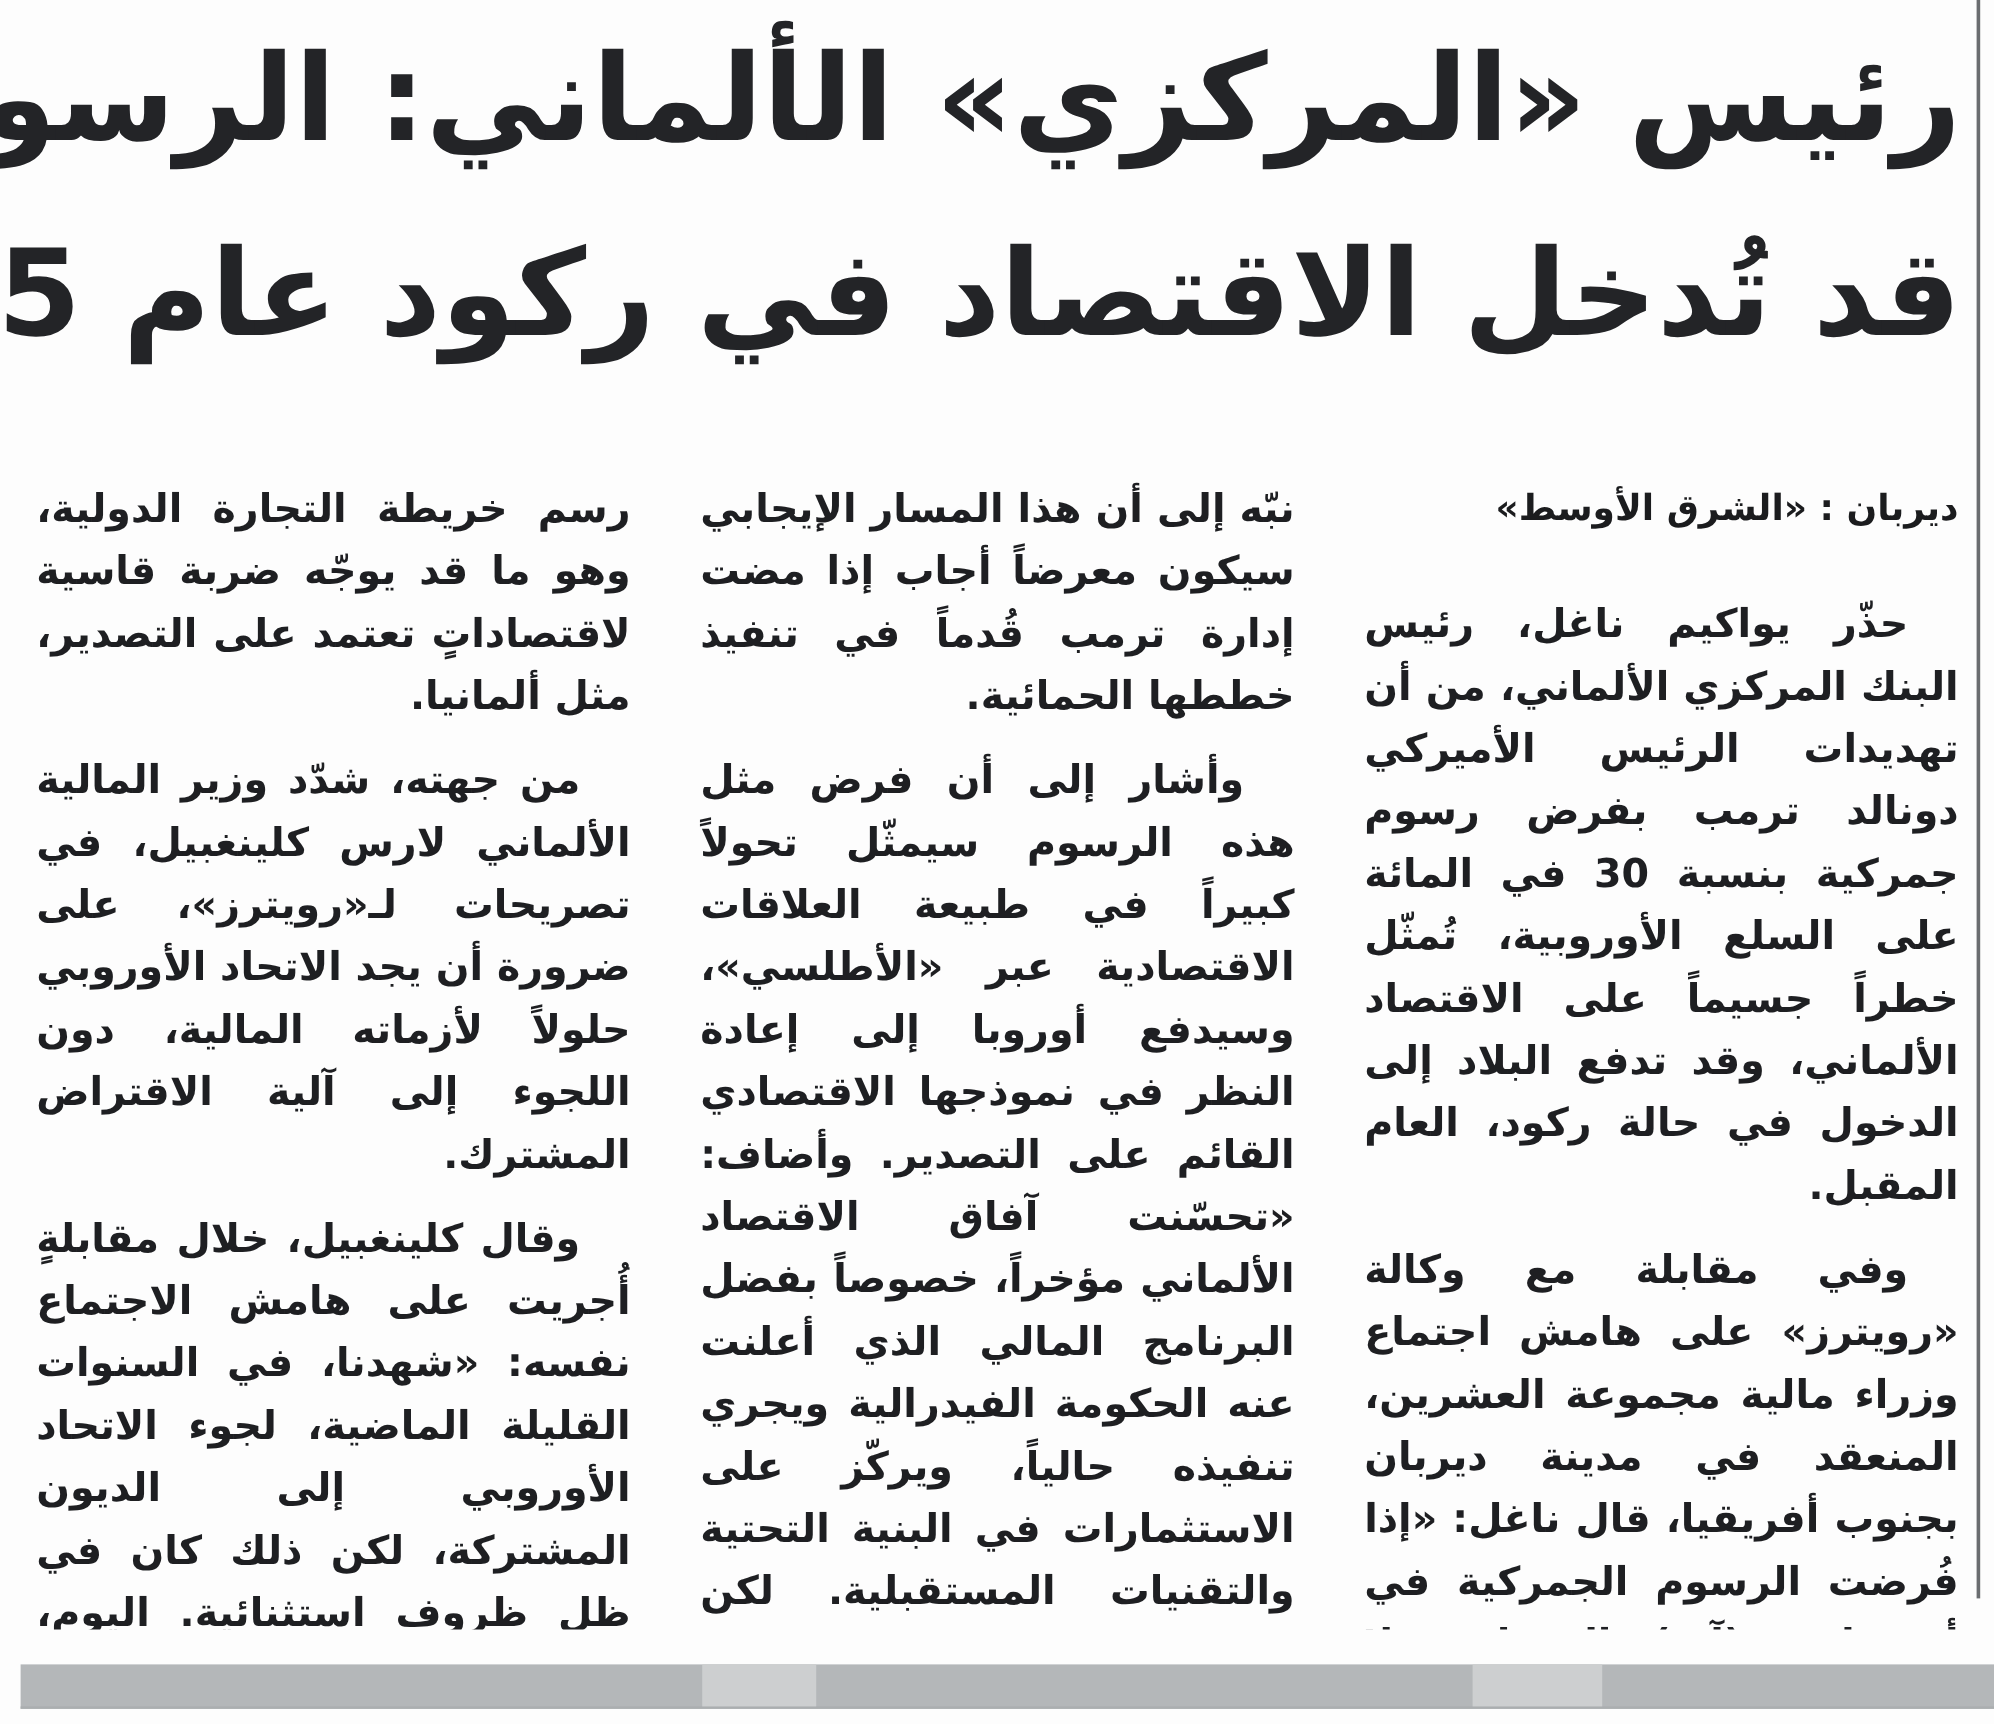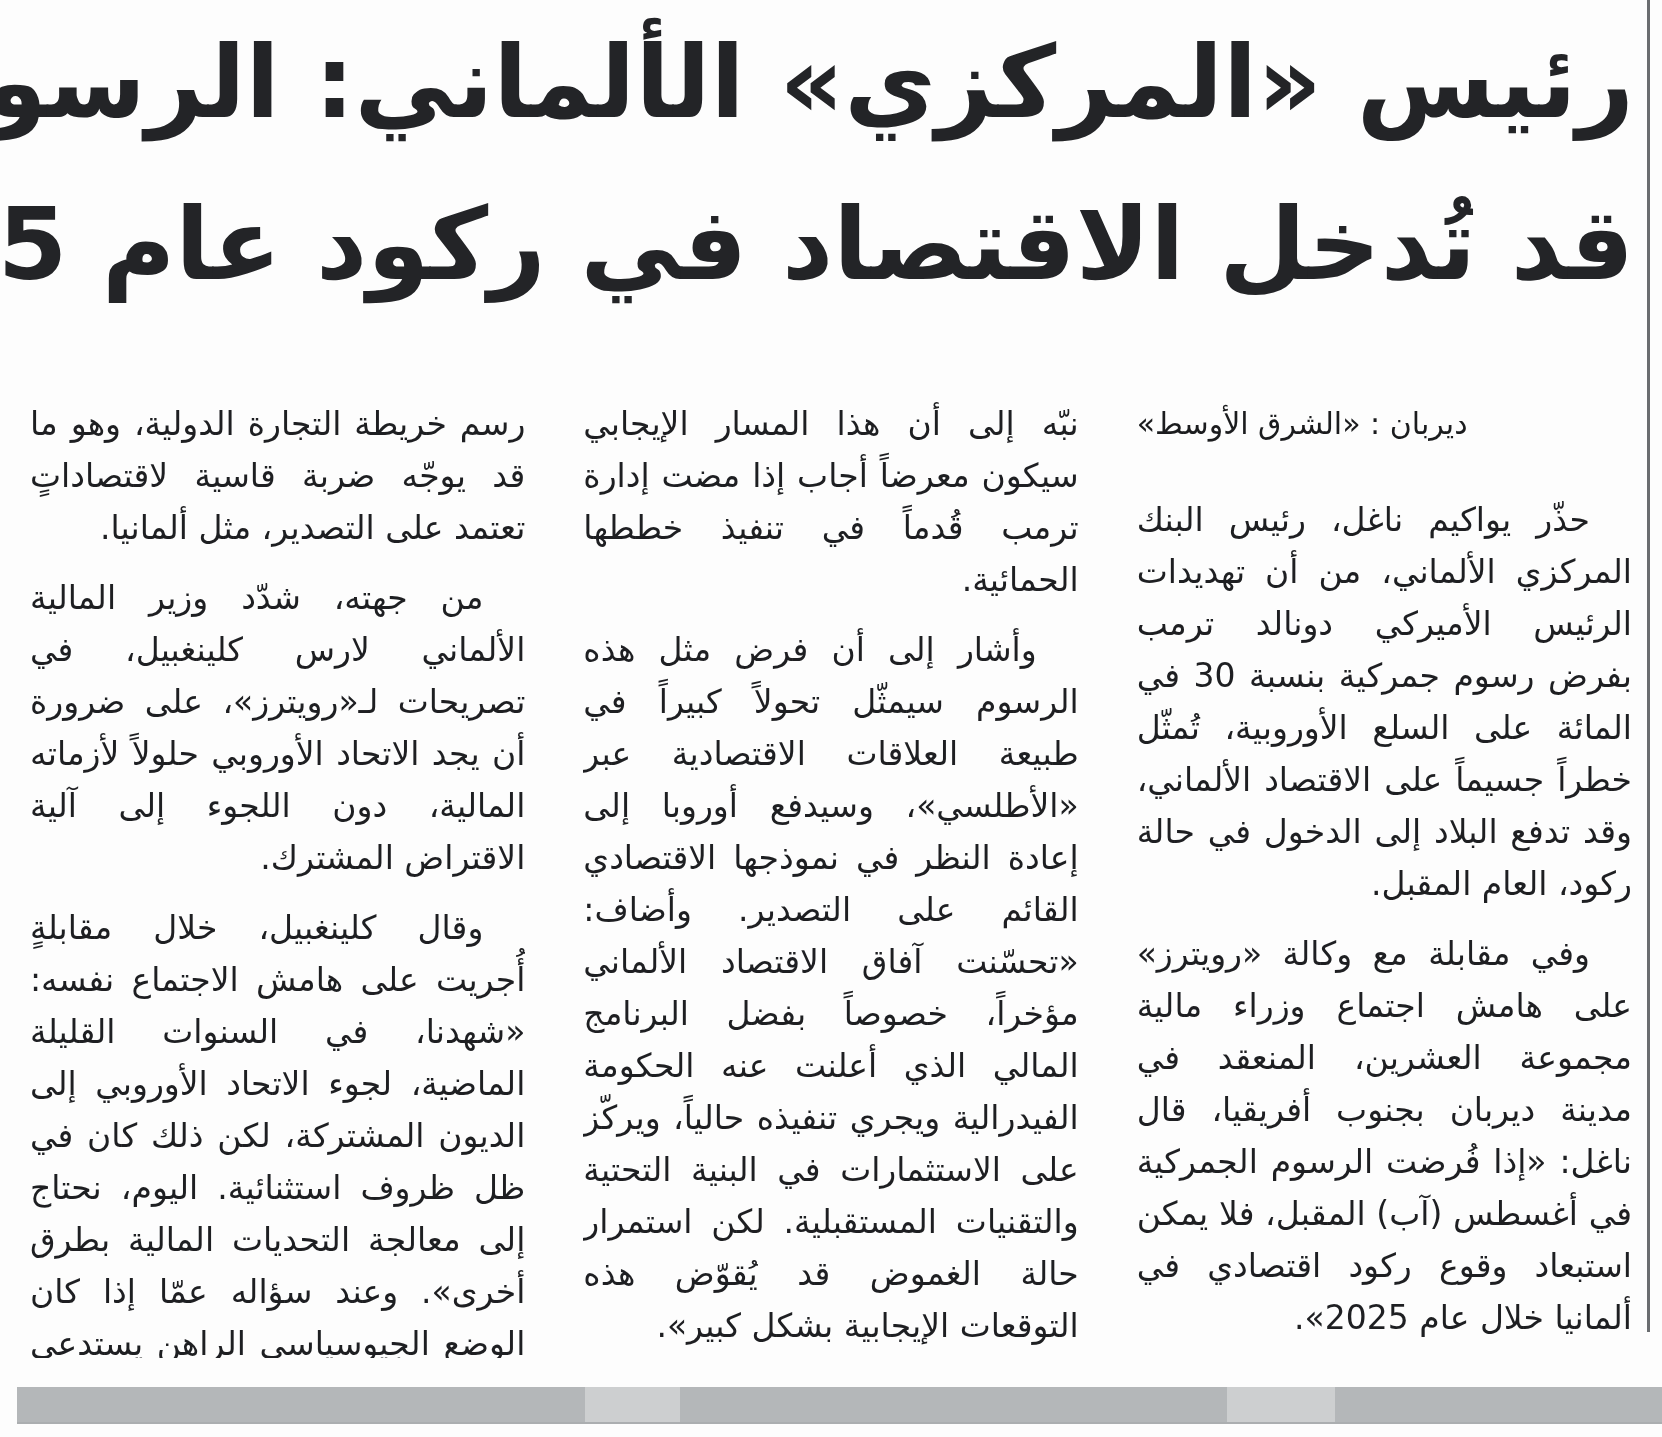--- a/index.html
+++ b/index.html
@@ -53,30 +53,30 @@
     grid-template-columns: 1fr 1fr 1fr;
     column-gap: 58px;
     direction: rtl;
     overflow: hidden;
   }
   .col {
     overflow: hidden;
   }
   .byline {
     font-size: 30px;
-    font-weight: normal;
+    font-weight: bold;
     line-height: 44px;
     margin: 4px 0 48px 0;
-    text-align: left;
+    text-align: right;
     color: #1b1c1e;
   }
   .col p {
     margin: 0;
     font-size: 33px;
-    font-weight: normal;
+    font-weight: bold;
     line-height: 52px;
     text-align: justify;
     text-justify: inter-word;
     color: #1e1f22;
   }
   .col p.indent {
     text-indent: 42px;
     margin-top: 18px;
   }
   

